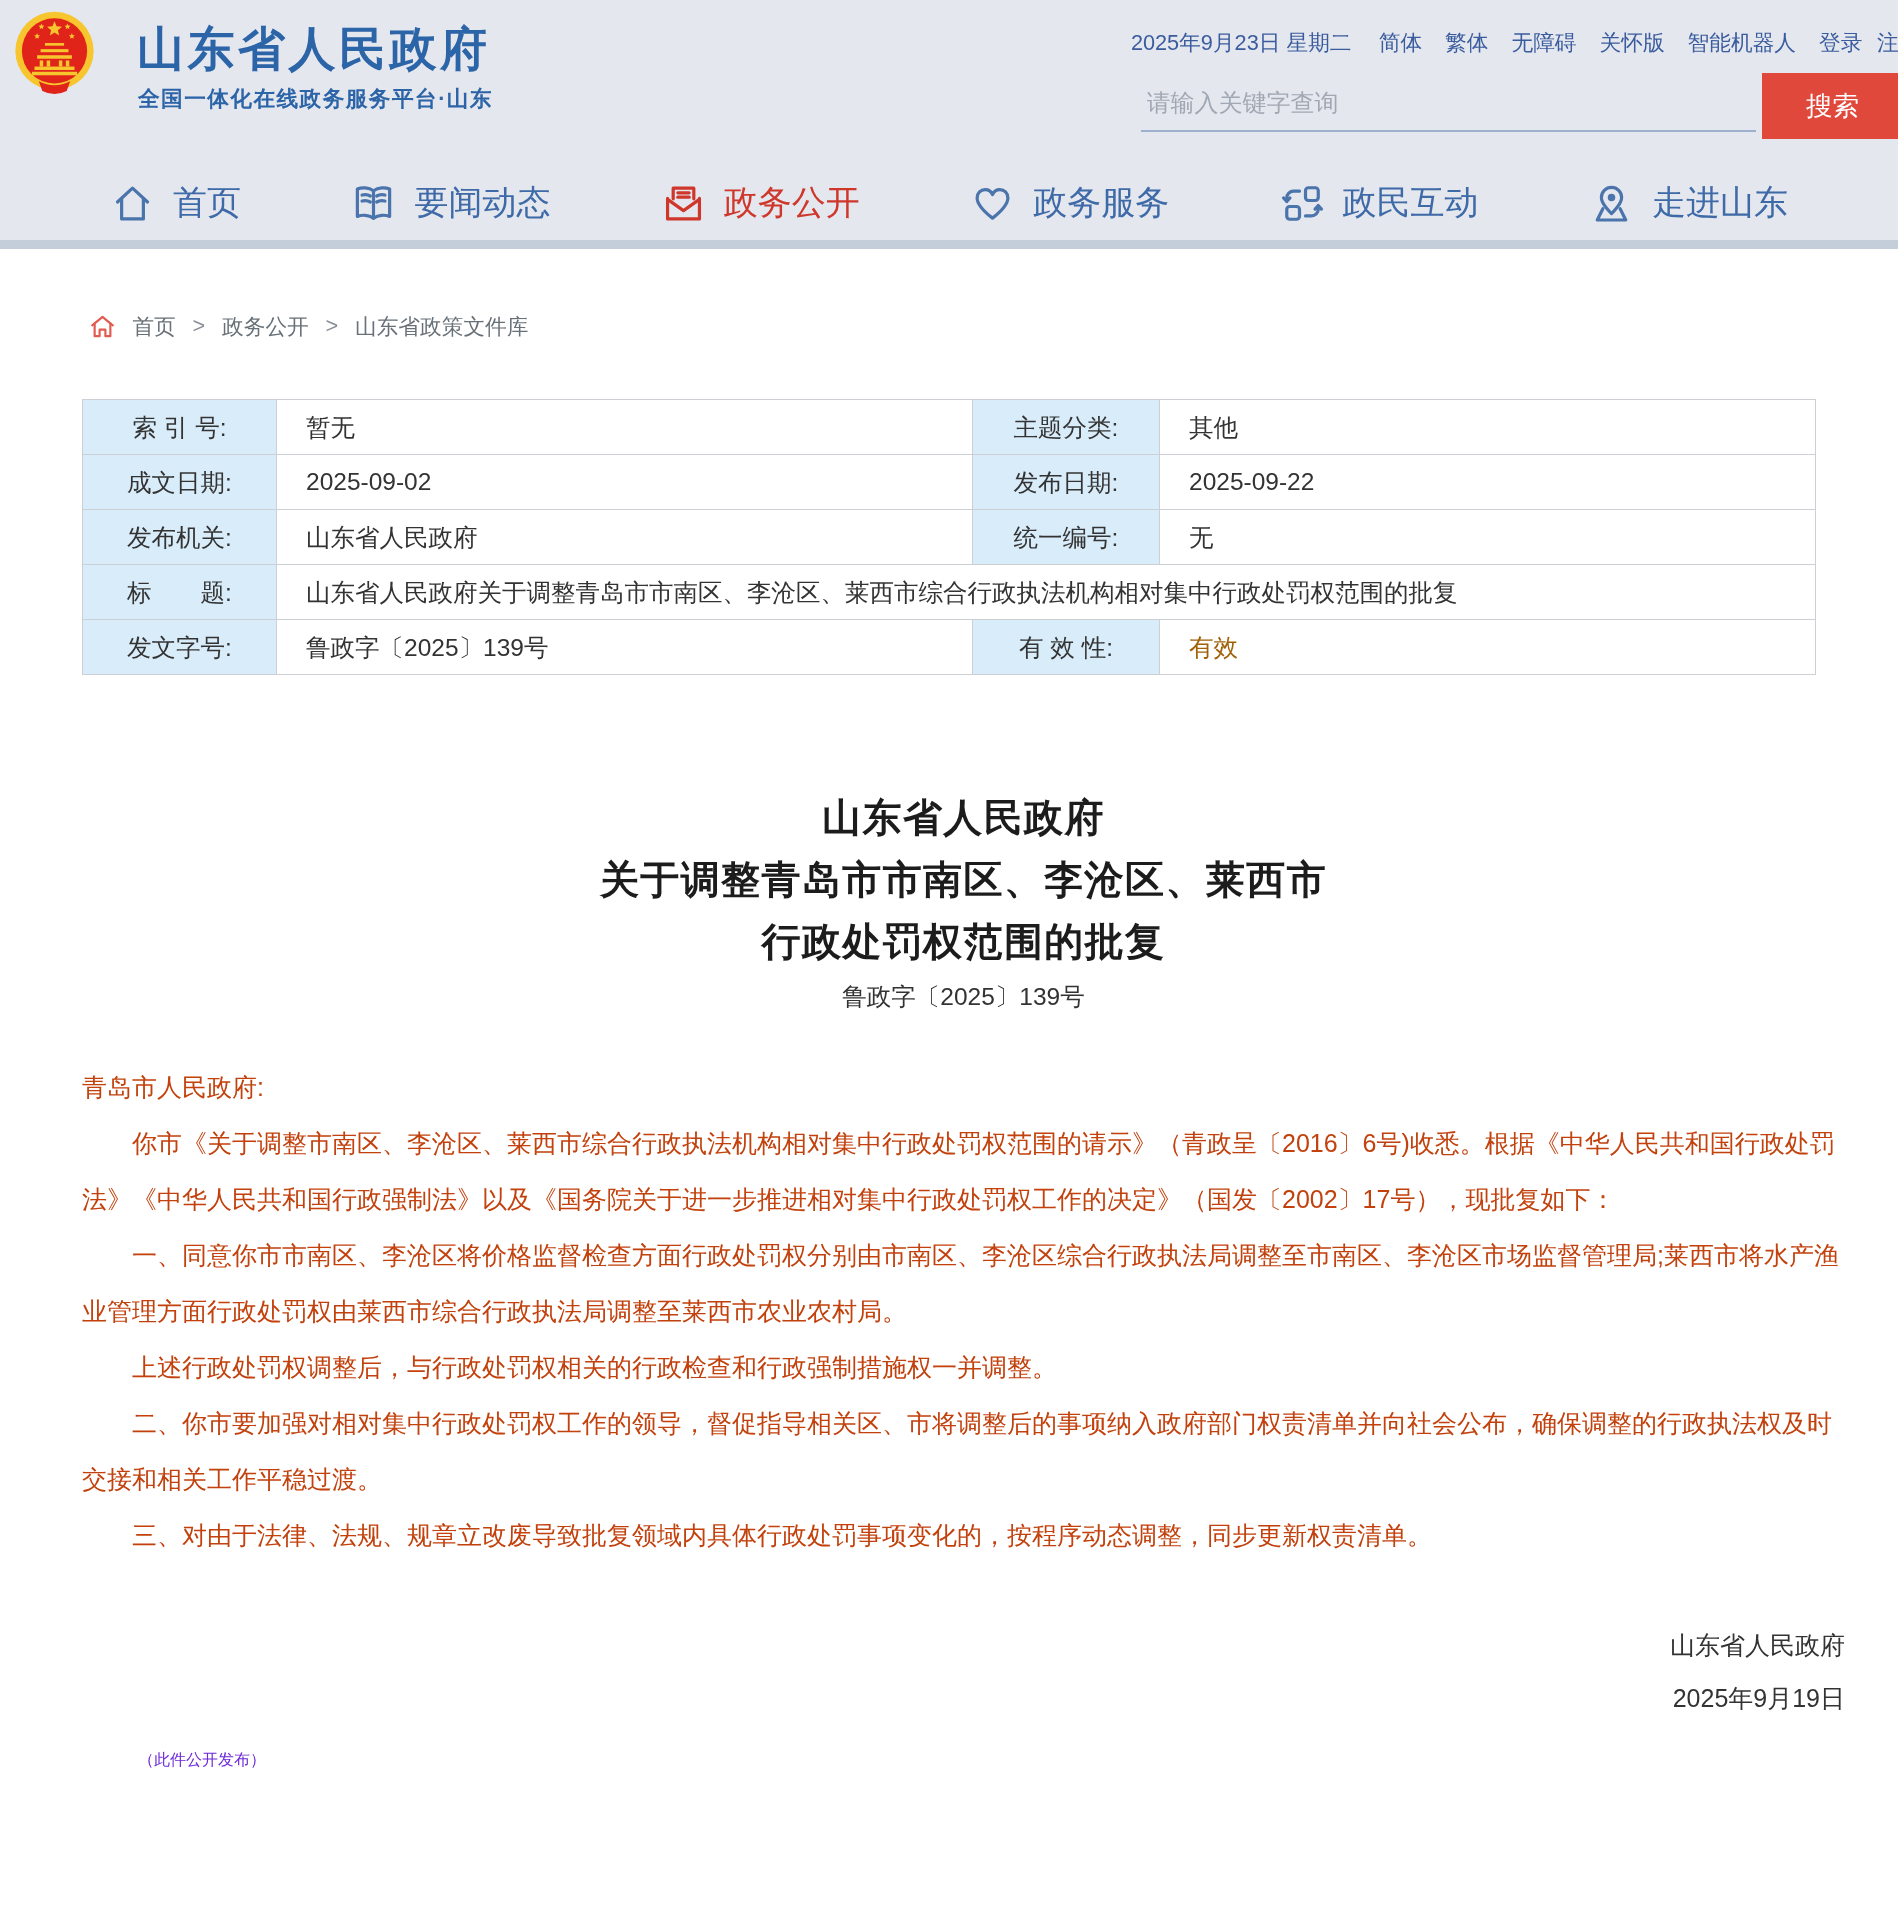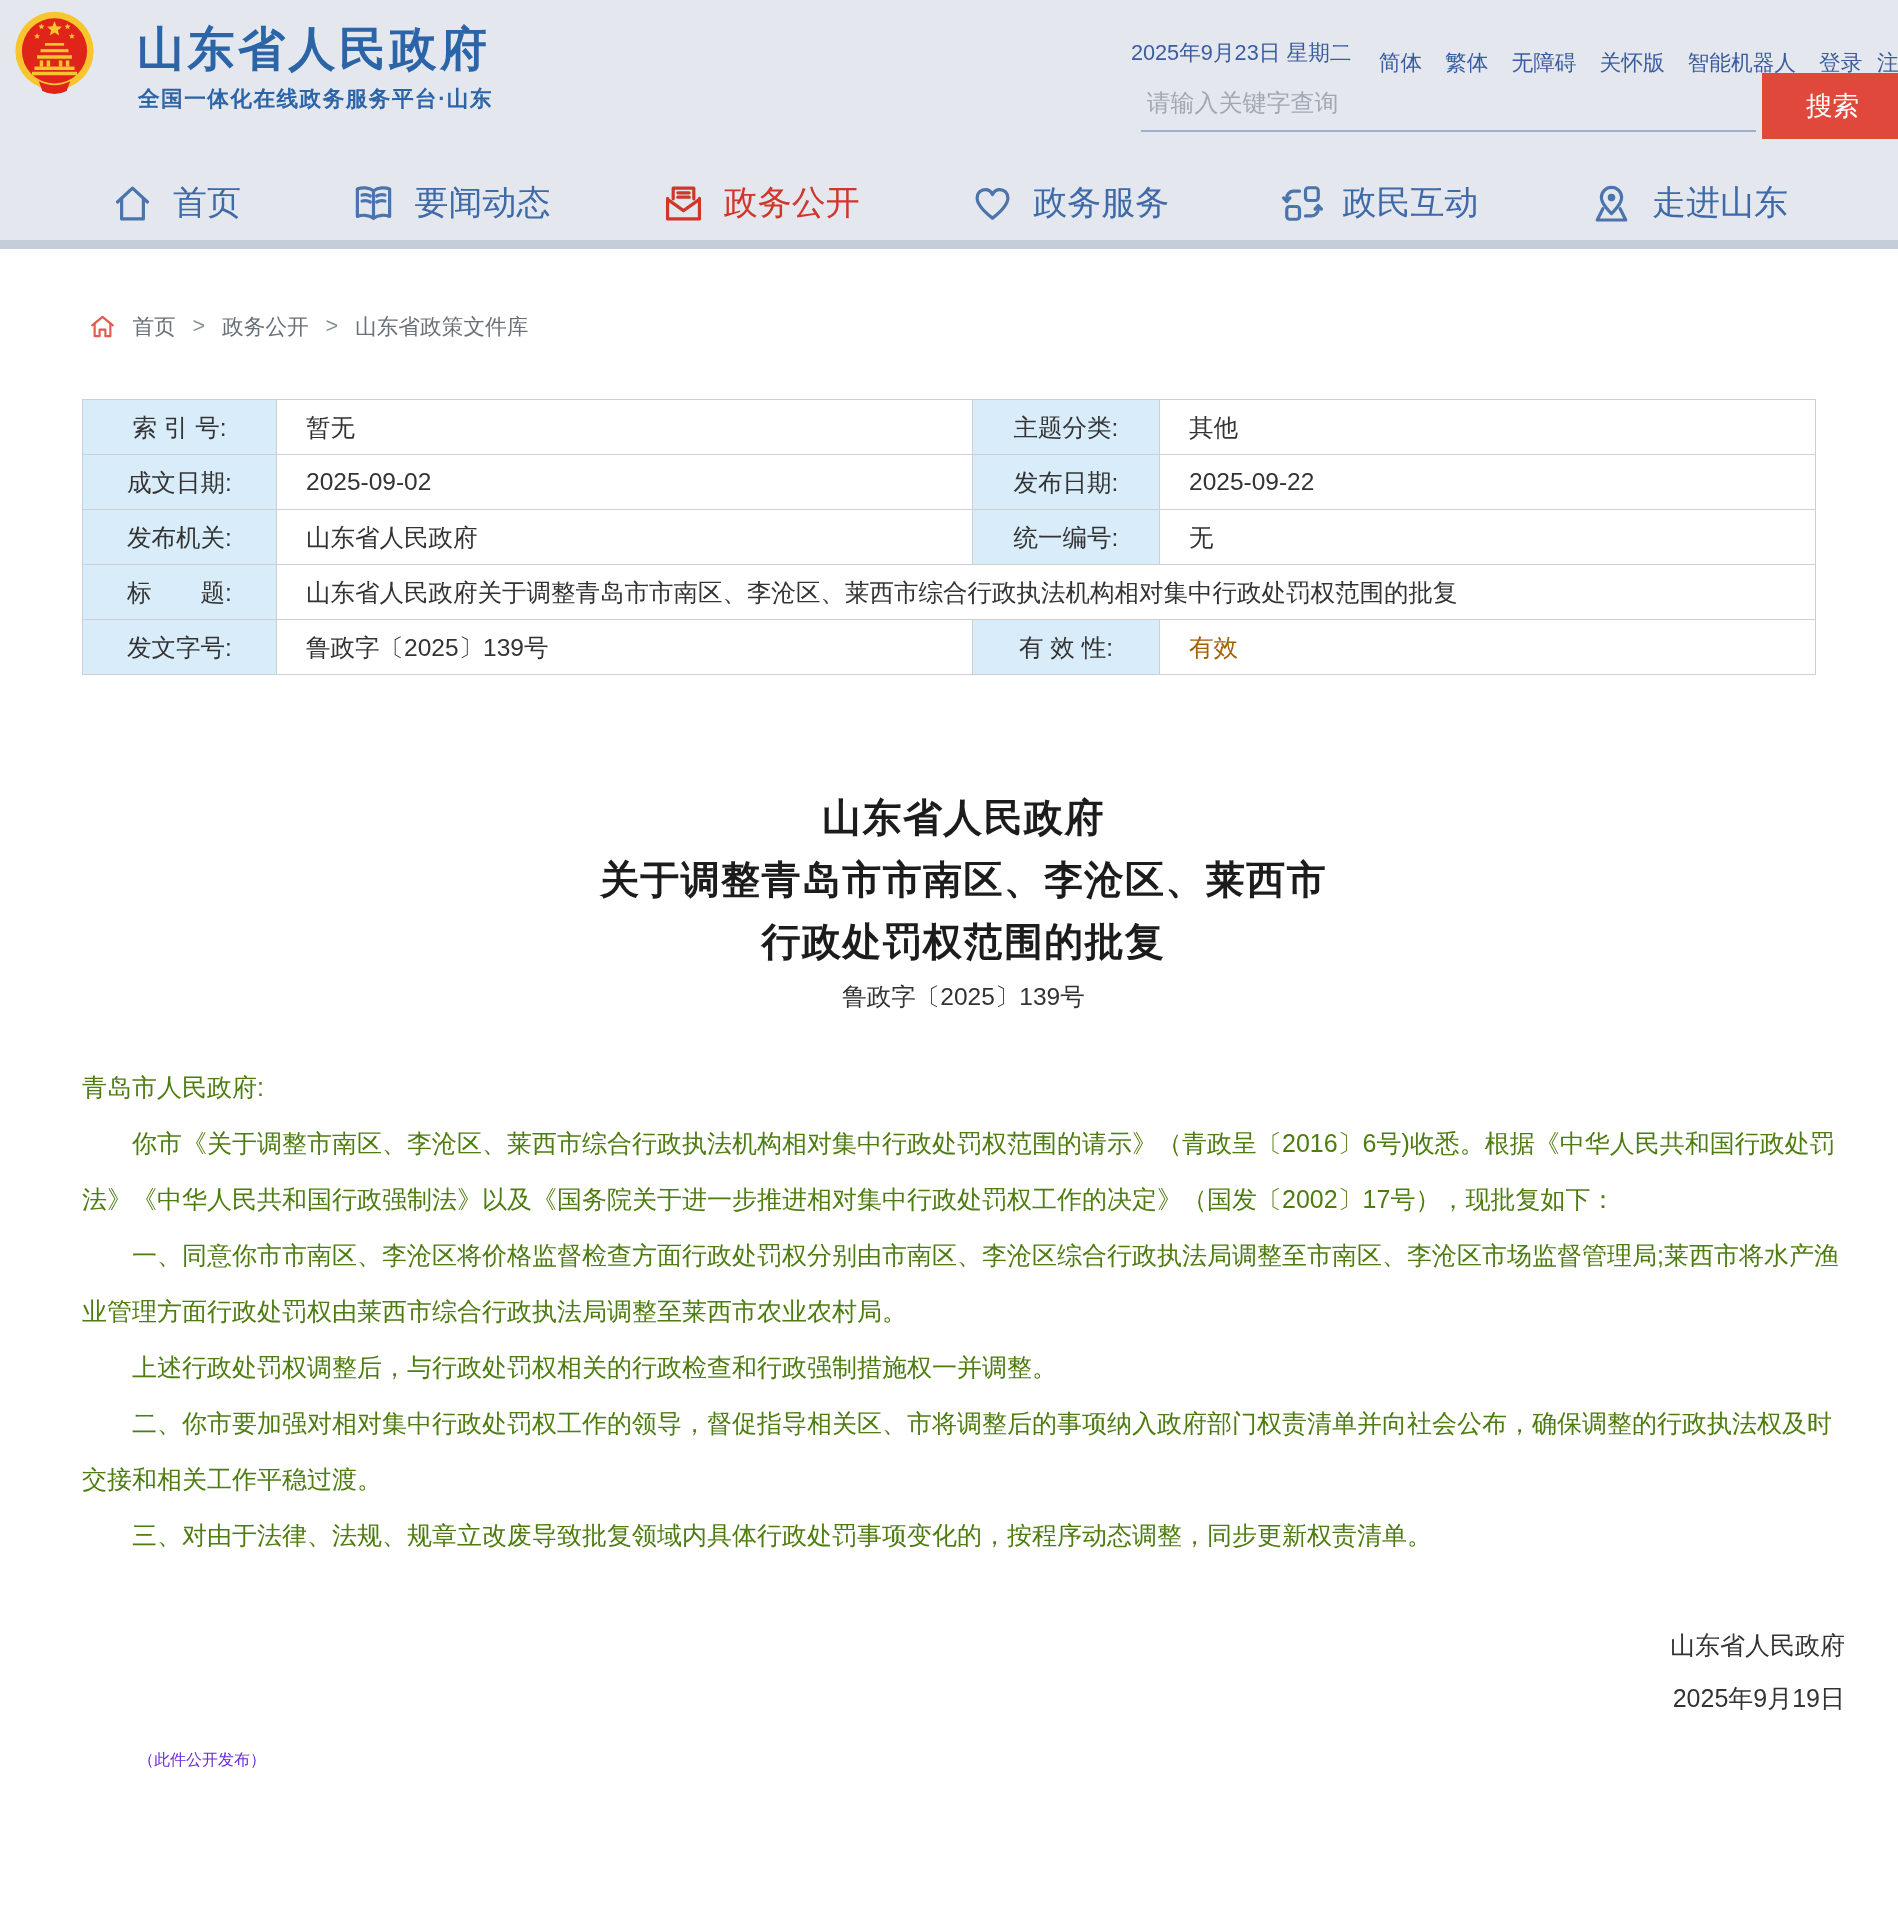--- a/index.html
+++ b/index.html
@@ -30,21 +30,21 @@
     position:absolute; left:138px; top:84px;
     font-size:21.7px; font-weight:700; color:#2c64a8; letter-spacing:1.4px;
     white-space:nowrap;
   }
   .top-links {
     position:absolute; top:28px; right:-22.4px;
     display:flex; align-items:center; gap:23px;
     font-size:21.7px; color:#3a5c9e; white-space:nowrap;
   }
   .top-links .datetime { margin-right:4.2px;margin-left:46px; }
-  .top-links a { color:#3a5c9e; text-decoration:none; cursor:pointer;margin-top:20px; }
+  .top-links a { color:#3a5c9e; text-decoration:none; cursor:pointer; }
   .top-links .tight { margin-left:-8.4px; }
   .search-wrap { position:absolute; left:1141px; top:73px; width:769px; height:67px; }
   .search-input {
     position:absolute; left:0; top:2.8px; width:615px; height:56px;
     background:transparent; border:none; border-bottom:2.1px solid #9db0cd;
     font-size:24px; color:#333; outline:none;
     font-family:"Liberation Sans","DejaVu Sans",sans-serif;
     padding:0 5.6px;
   }
   .search-input::placeholder { color:#a2a8b3; }
@@ -93,21 +93,21 @@
   
   .article { position:absolute; left:82px; top:787px; width:1763px; }
   .doc-title-line {
     text-align:center; font-size:39px; font-weight:700;
     color:#1c1c1c; line-height:62px; letter-spacing:1.4px;
   }
   .doc-number {
     text-align:center; font-size:24.5px; color:#333;
     line-height:34px; margin-top:7px;
   }
-  .doc-body { margin-top:45px; font-size:25px; line-height:56px; color:#4d7c0f; }
+  .doc-body { margin-top:45px; font-size:25px; line-height:56px; color:#c2410c; }
   .doc-body p.indent { text-indent:50px; }
   .signature { margin-top:56px; text-align:right; font-size:25px; line-height:53px; color:#333; }
   .footnote { margin-top:7px; font-size:16px; line-height:56px; color:#6d28d9; text-indent:56px; }
 </style>
 </head>
 <body>
 
 <div class="topband">
 
   <svg class="emblem" viewBox="0 0 100 100">

